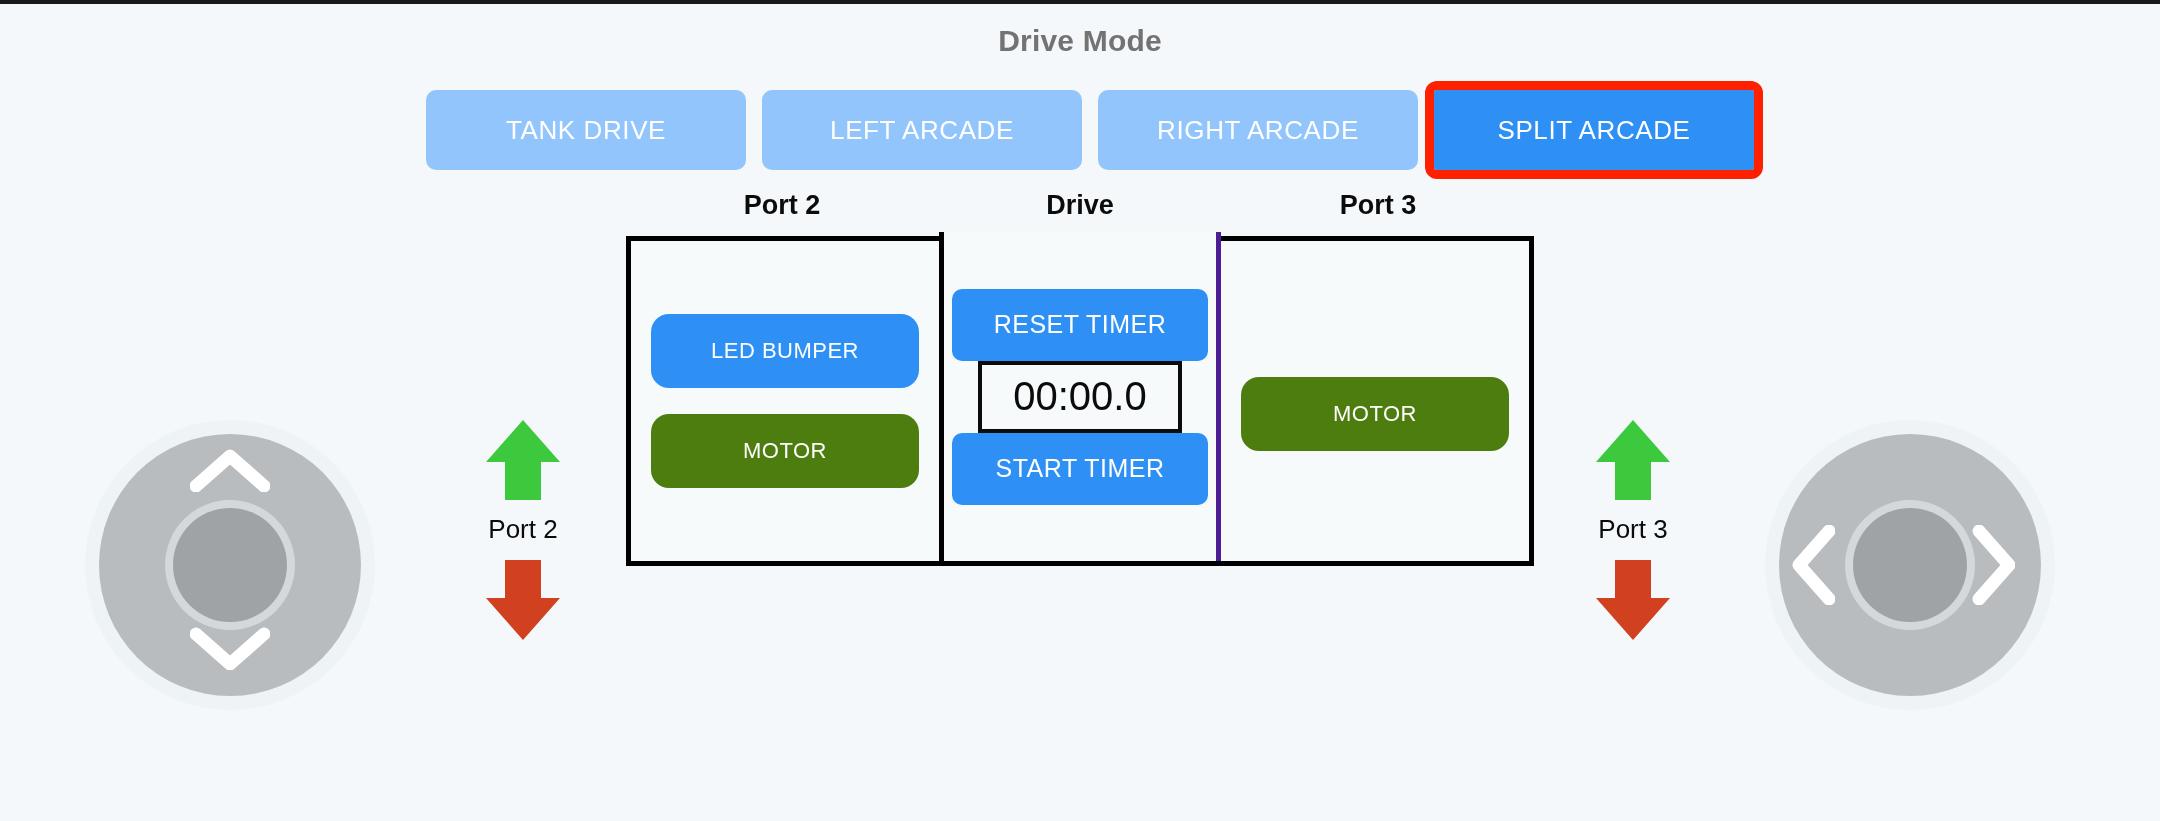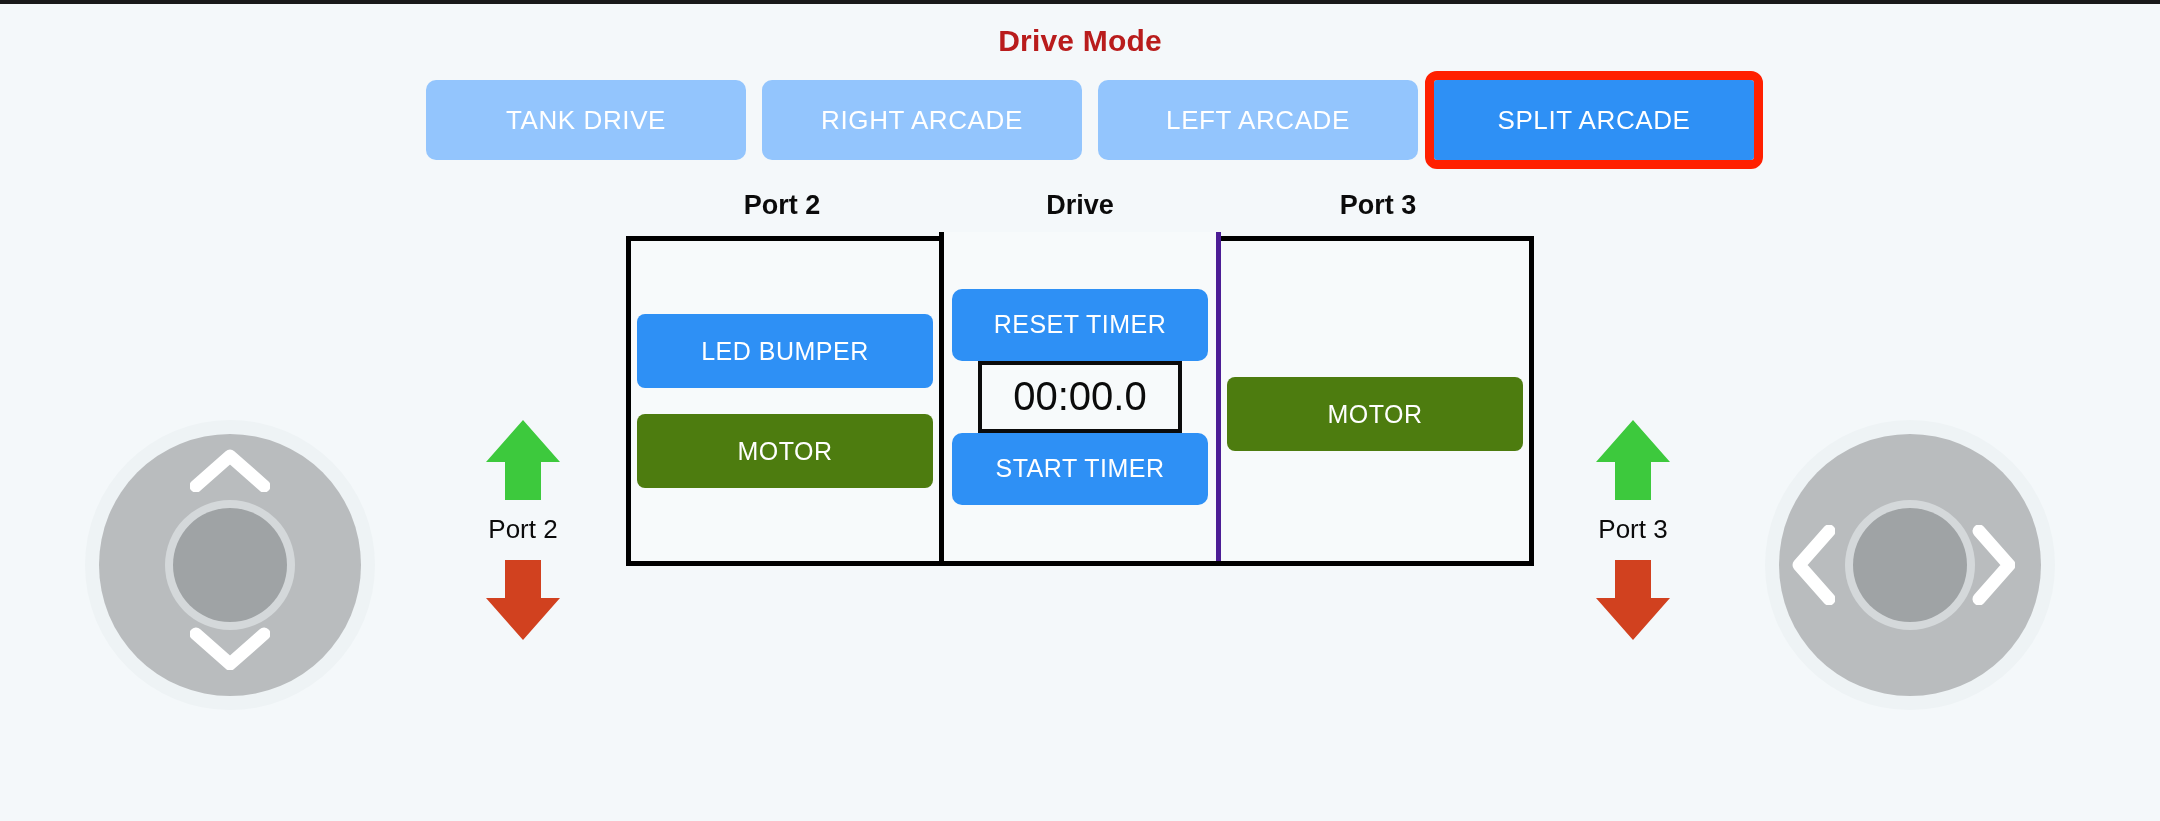--- a/index.html
+++ b/index.html
@@ -17,25 +17,25 @@
   .topbar {
     position: absolute; left: 0; top: 0;
     width: 2160px; height: 4px;
     background: #191919;
   }
 
   
   .drive-title {
     position: absolute; left: 0; top: 24px;
     width: 2160px; text-align: center;
-    font-size: 30px; font-weight: bold; color: #b91c1c;
+    font-size: 30px; font-weight: bold; color: #737373;
     letter-spacing: .2px;
   }
   .mode-row {
-    position: absolute; left: 426px; top: 80px;
+    position: absolute; left: 426px; top: 90px;
     width: 1320px; height: 90px;
     display: flex; align-items: flex-start; gap: 16px;
   }
   .mode-slot { width: 330px; display: flex; justify-content: center; }
   .mode-btn {
     width: 320px; height: 80px;
     border: none; border-radius: 10px;
     background: #93c5fd; color: #ffffff;
     font-family: "Liberation Sans", sans-serif;
     font-size: 26px; letter-spacing: .6px;
@@ -73,25 +73,25 @@
   }
   .col-port { width: 308px; }
   .col-timer {
     width: 282px;
     border-left: 5px solid #000000;
     border-right: 5px solid #4c1d95;
     margin-top: -9px; height: calc(100% + 9px);
     justify-content: center;
   }
   .dev-btn {
-    width: 296px; height: 74px;
-    border: none; border-radius: 8px;
+    width: 268px; height: 74px;
+    border: none; border-radius: 18px;
     background: #2e90f5; color: #ffffff;
     font-family: "Liberation Sans", sans-serif;
-    font-size: 25px; letter-spacing: .5px;
+    font-size: 22px; letter-spacing: .5px;
     display: flex; align-items: center; justify-content: center;
     cursor: pointer;
   }
   .dev-btn.off { background: #4d7c0f; }
   .dev-gap { height: 26px; }
 
   .timer-btn {
     width: 256px; height: 72px;
     border: none; border-radius: 10px;
     background: #2e90f5; color: #ffffff;
@@ -166,24 +166,24 @@
 
   <div class="topbar"></div>
 
   <div class="drive-title">Drive Mode</div>
 
   <div class="mode-row">
     <div class="mode-slot">
       <button class="mode-btn">TANK DRIVE</button>
     </div>
     <div class="mode-slot">
+      <button class="mode-btn">LEFT ARCADE</button>
+    </div>
+    <div class="mode-slot">
       <button class="mode-btn">RIGHT ARCADE</button>
-    </div>
-    <div class="mode-slot">
-      <button class="mode-btn">LEFT ARCADE</button>
     </div>
     <div class="mode-slot">
       <button class="mode-btn active">SPLIT ARCADE</button>
     </div>
   </div>
 
   <div class="col-head" id="h-port2">Port 2</div>
   <div class="col-head" id="h-timer">Drive</div>
   <div class="col-head" id="h-port3">Port 3</div>
 

